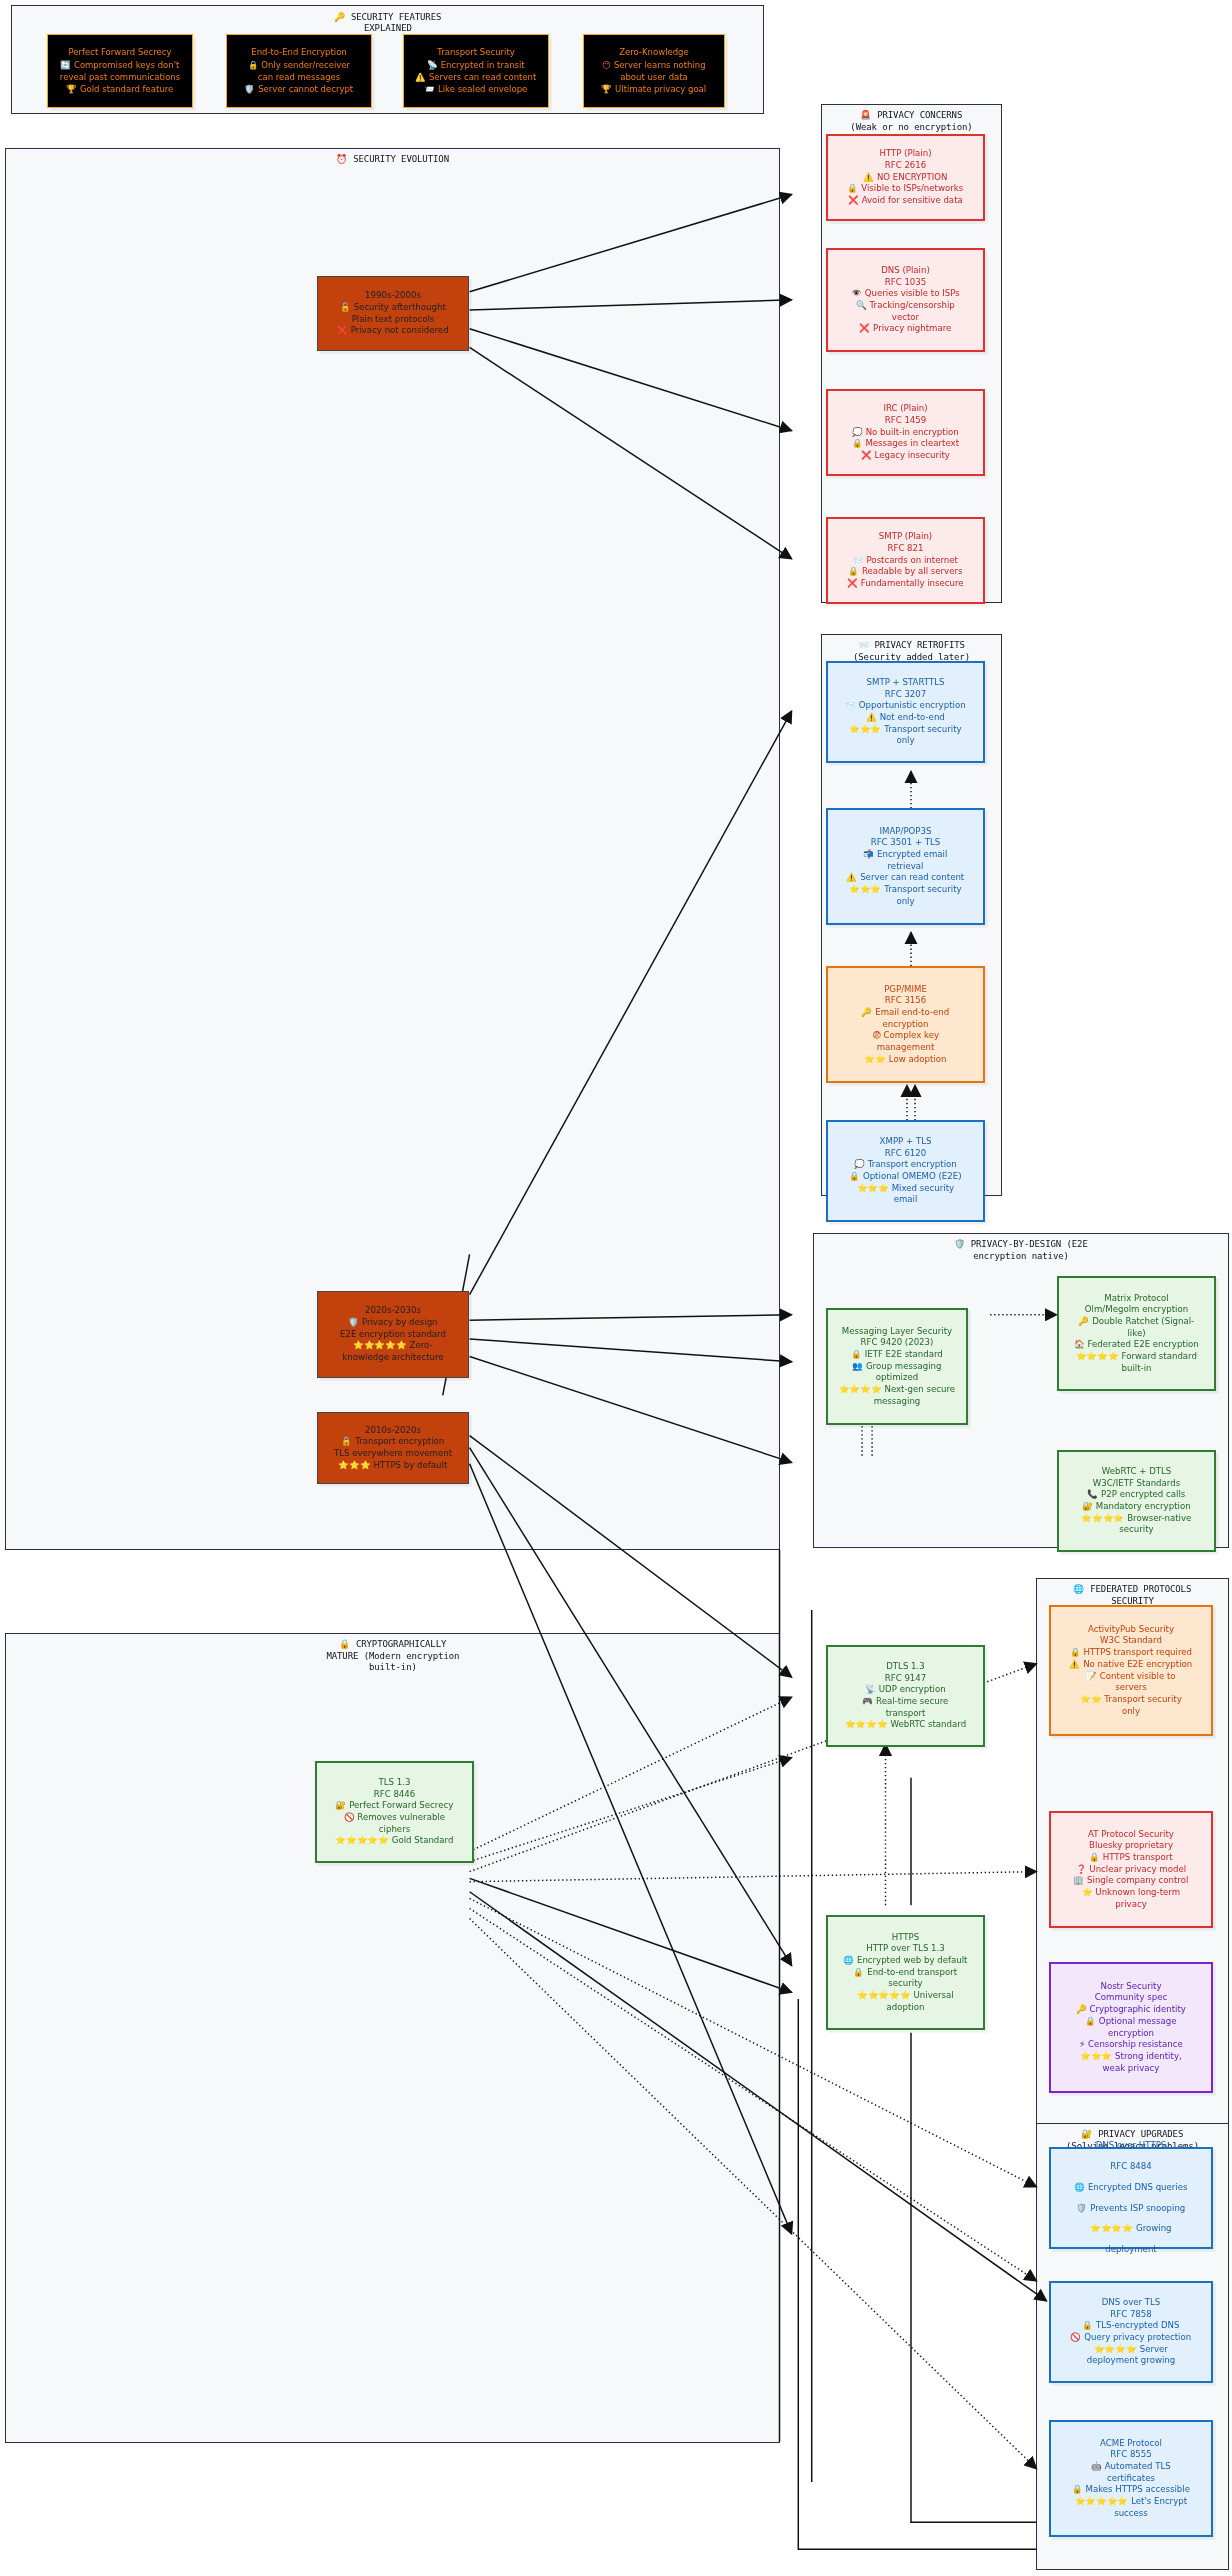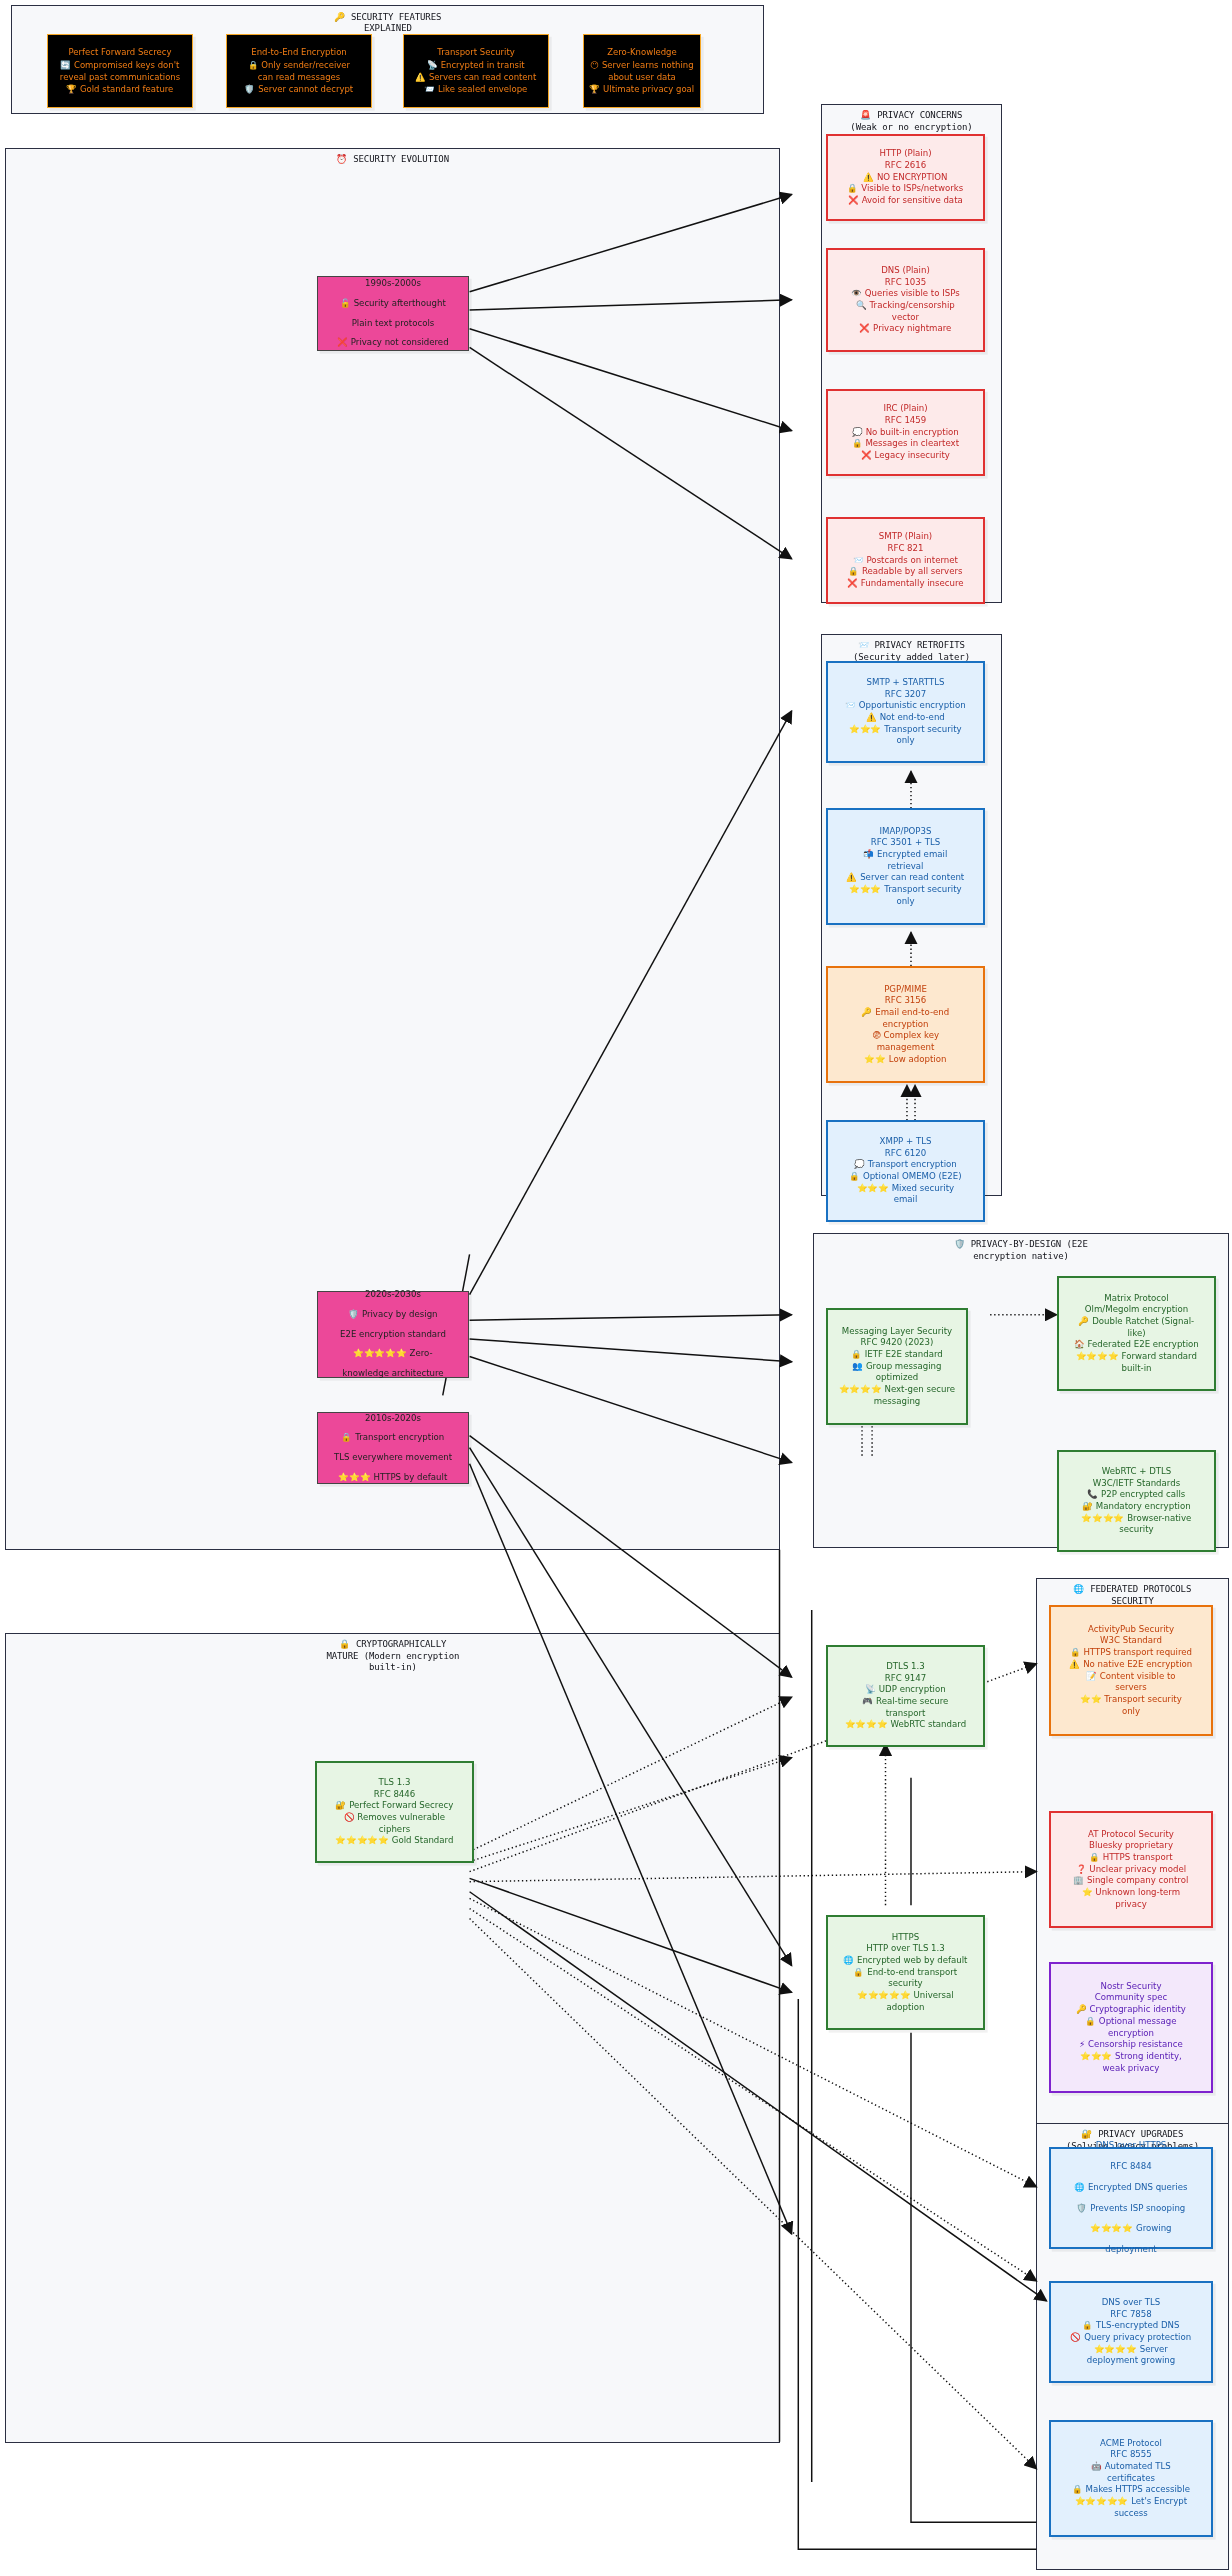--- a/index.html
+++ b/index.html
@@ -40,21 +40,21 @@
     line-height:1.36;
     box-shadow:2.7px 2.7px 0 rgba(0,0,0,.055);
   }
   .node .ln{display:block;width:100%;}
 
   .n-red{background:#fdeaea;border-color:#e03131;color:#c22929;}
   .n-blue{background:#e2f0fd;border-color:#1971c2;color:#1b5fa8;}
   .n-orange{background:#fde8cf;border-color:#e8720c;color:#c2410c;}
   .n-green{background:#e7f5e4;border-color:#2f7d32;color:#25662a;}
   .n-purple{background:#f3e8fb;border-color:#7e22ce;color:#5b21b6;}
-  .n-plain{background:#ec4899;border-color:#444;color:#222;border-width:1.3px;gap:8px;}
+  .n-plain{background:#c2410c;border-color:#444;color:#222;border-width:1.3px;}
 
   
   .legend-box{
     position:absolute;box-sizing:border-box;
     background:#000000;border:1.3px solid #f5a623;
     color:#f07c14;
     display:flex;flex-direction:column;justify-content:center;align-items:center;
     text-align:center;font-size:8.5px;line-height:1.46;
     padding:4px 5.4px;
     box-shadow:2.7px 2.7px 0 rgba(0,0,0,.05);
@@ -81,21 +81,21 @@
     <span class="ln">🔒 Only sender/receiver</span>
     <span class="ln">can read messages</span>
     <span class="ln">🛡️ Server cannot decrypt</span>
   </div>
   <div class="legend-box" style="left:403px;top:34px;width:146px;height:74px;">
     <span class="ln">Transport Security</span>
     <span class="ln">📡 Encrypted in transit</span>
     <span class="ln">⚠️ Servers can read content</span>
     <span class="ln">📨 Like sealed envelope</span>
   </div>
-  <div class="legend-box" style="left:583px;top:34px;width:118px;height:74px;align-items:center;">
+  <div class="legend-box" style="left:583px;top:34px;width:142px;height:74px;align-items:center;">
     <span class="ln">Zero-Knowledge</span>
     <span class="ln">😶 Server learns nothing</span>
     <span class="ln">about user data</span>
     <span class="ln">🏆 Ultimate privacy goal</span>
   </div>
 
   <div class="cluster" style="left:5.4px;top:1633px;width:775px;height:810px;">
     <div class="cluster-title">🔒 CRYPTOGRAPHICALLY
 MATURE (Modern encryption
 built-in)</div>

